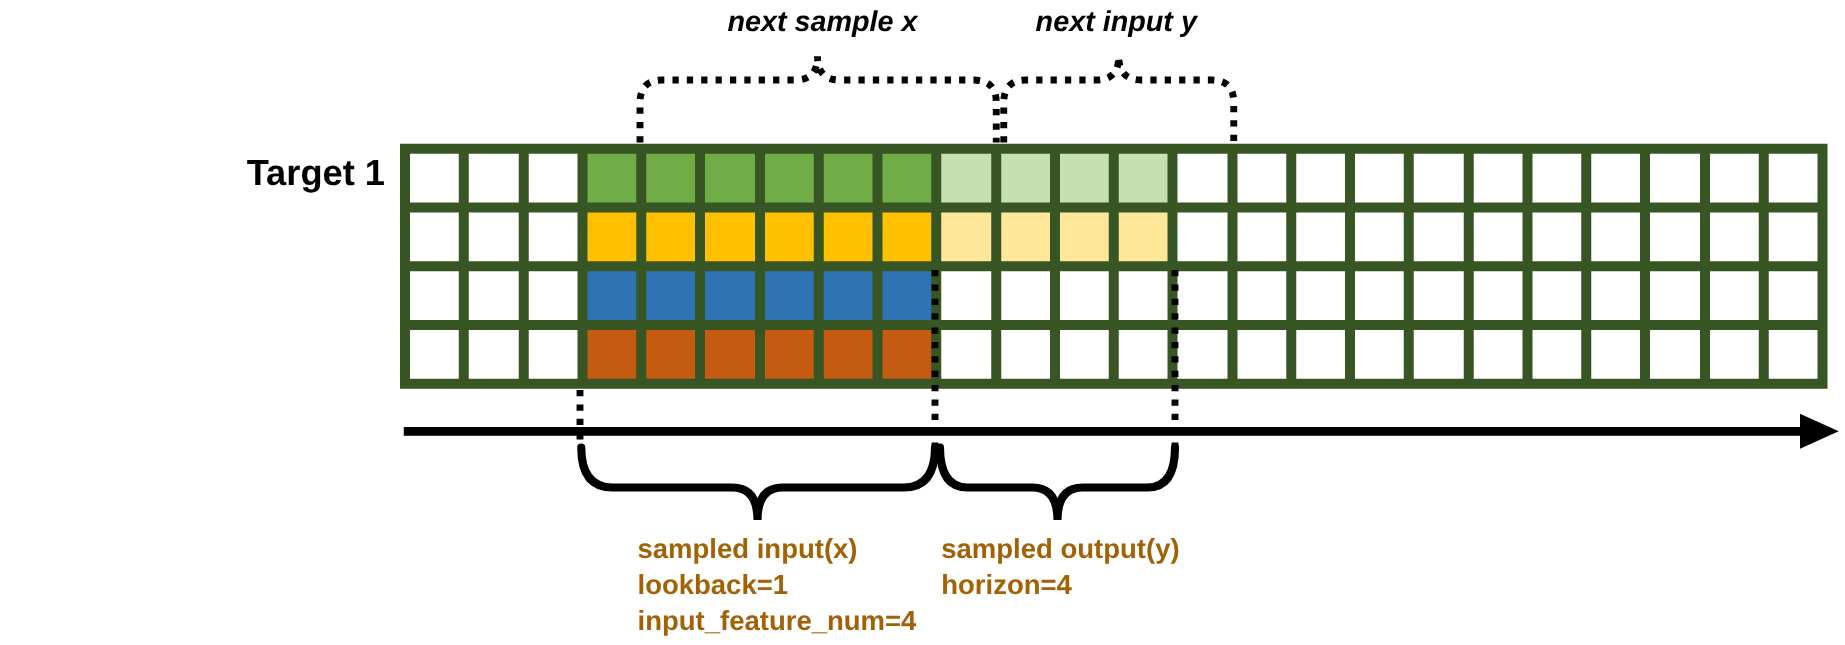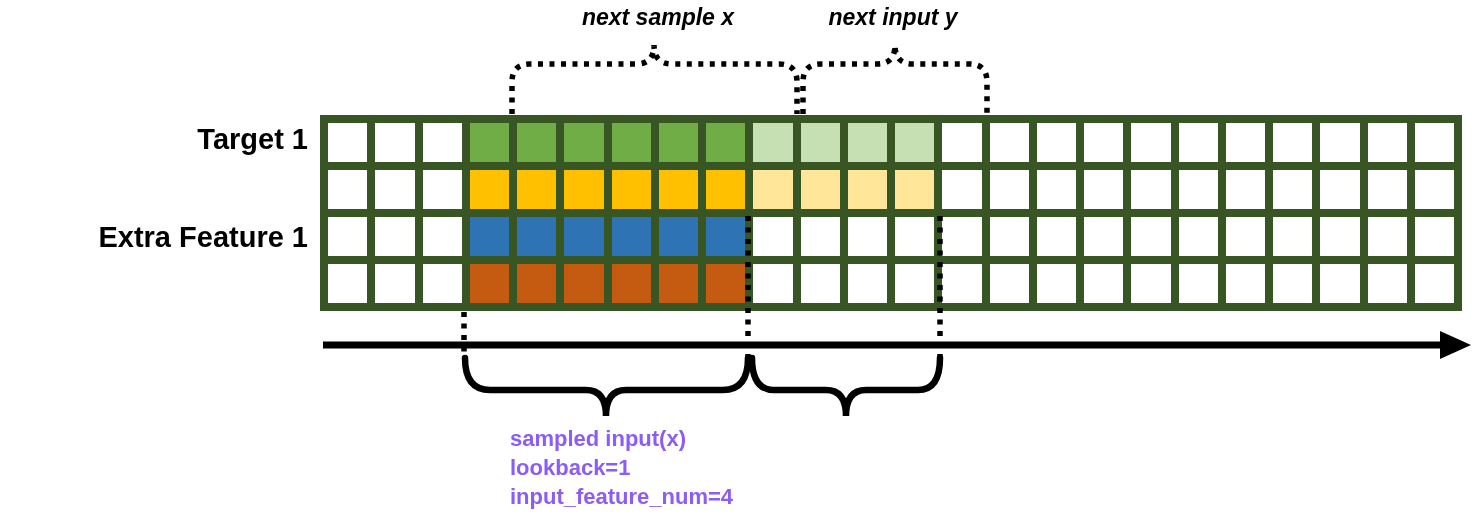--- a/index.html
+++ b/index.html
@@ -18,39 +18,38 @@
   }
   .sample-label{
     top:4px;transform:translateX(-50%);font-size:23px;font-style:italic;
     font-weight:600;color:#000;white-space:nowrap;
   }
   #time-label{
     left:0;width:305px;top:329px;text-align:right;font-size:31px;
     font-weight:bold;color:#000;
   }
   .note-block{
-    top:424px;font-size:22px;font-weight:600;color:#8b5cf6;line-height:29px;
+    top:424px;font-size:22px;font-weight:600;color:#a16207;line-height:29px;
     white-space:nowrap;
   }
   #grid{
     left:320px;top:115px;width:1142px;height:196px;
     display:grid;grid-template-rows:repeat(4,1fr);
     padding:8px;gap:8px;box-sizing:border-box;
   }
   .grid-cell{width:100%;height:100%;}
   svg{position:absolute;left:0;top:0;}
 </style>
 </head>
 <body>
 
 <div id="canvas">
 
 
   <div class="abs row-label" style="top:115px">Target 1</div>
-  <div class="abs row-label" style="top:213px">Extra Feature 1</div>
 
   <div id="grid" class="abs" style="background: rgb(55, 86, 35); grid-template-columns: repeat(24, 1fr);">
       <div class="grid-cell" style="background: rgb(255, 255, 255);"></div>
       <div class="grid-cell" style="background: rgb(255, 255, 255);"></div>
       <div class="grid-cell" style="background: rgb(255, 255, 255);"></div>
       <div class="grid-cell" style="background: rgb(112, 173, 71);"></div>
       <div class="grid-cell" style="background: rgb(112, 173, 71);"></div>
       <div class="grid-cell" style="background: rgb(112, 173, 71);"></div>
       <div class="grid-cell" style="background: rgb(112, 173, 71);"></div>
       <div class="grid-cell" style="background: rgb(112, 173, 71);"></div>
@@ -147,20 +146,22 @@
   <div class="abs sample-label" style="left:658px">next sample x</div>
   <div class="abs sample-label" style="left:893px">next input y</div>
 
 
   <div class="abs note-block" style="left:510px">
     <div>sampled input(x)</div>
     <div>lookback=1</div>
     <div>input_feature_num=4</div>
   </div>
   <div class="abs note-block" style="left:753px">
+    <div>sampled output(y)</div>
+    <div>horizon=4</div>
   </div>
 
   <svg width="1476" height="516" viewBox="0 0 1476 516">
 
     <line x1="748" y1="216" x2="748" y2="358" stroke="#000" stroke-width="5.5" stroke-dasharray="5 6.5"></line>
     <line x1="940" y1="216" x2="940" y2="358" stroke="#000" stroke-width="5.5" stroke-dasharray="5 6.5"></line>
     <line x1="464" y1="312" x2="464" y2="358" stroke="#000" stroke-width="5.5" stroke-dasharray="5 6.5"></line>
 
     <path d="M 512 114 L 512 82 Q 512 64 530 64 L 636 64 Q 654 64 654 45 Q 654 64 672 64 L 779 64 Q 797 64 797 82 L 797 114" fill="none" stroke="#000" stroke-width="5.5" stroke-dasharray="5 6.5"></path>
 

